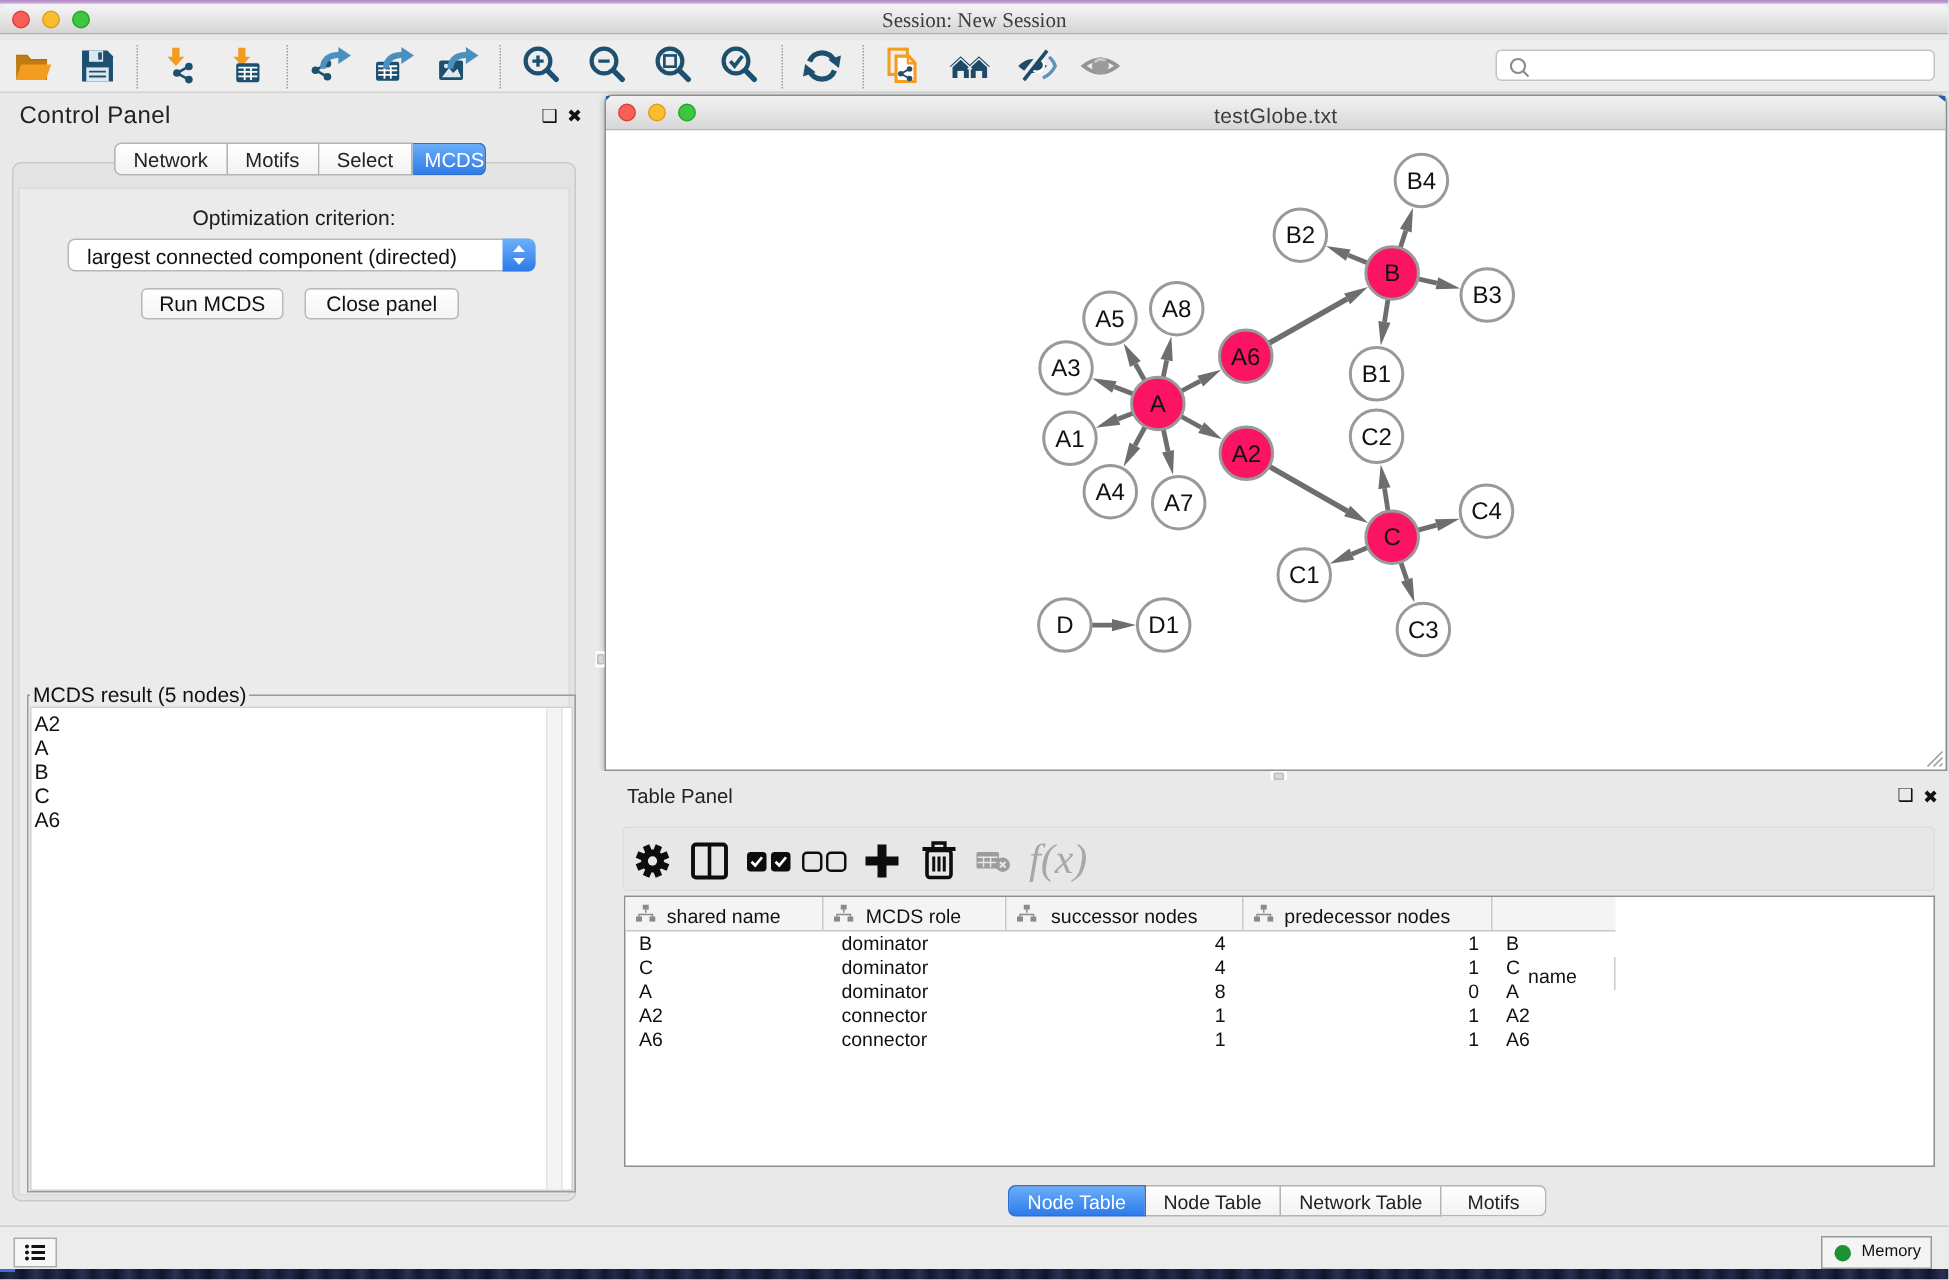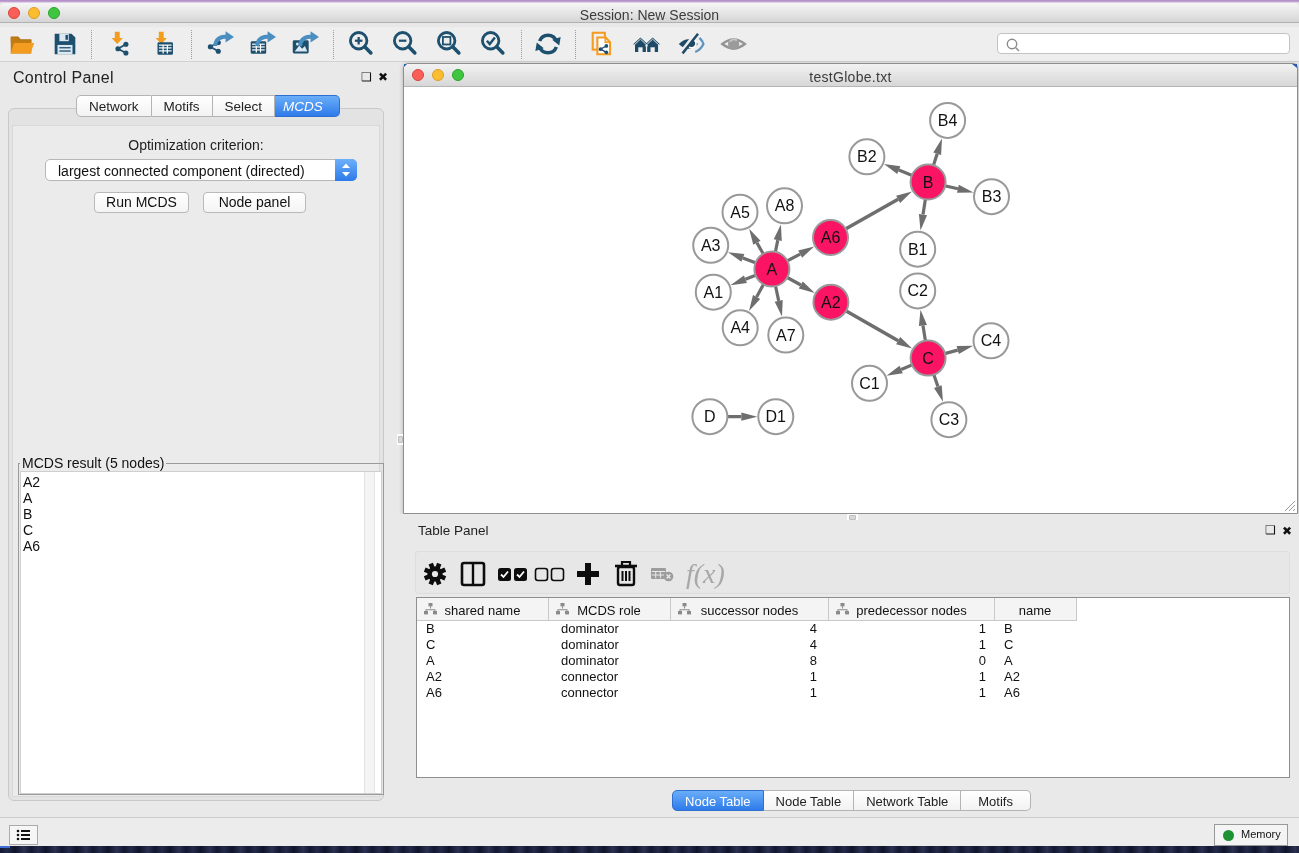--- a/index.html
+++ b/index.html
@@ -1,21 +1,21 @@
 <!DOCTYPE html>
 <html><head>
 <meta charset="utf-8">
 <style>
 * { margin:0; padding:0; box-sizing:border-box; }
 html,body { width:1299px; height:853px; overflow:hidden; }
 body { font-family:"Liberation Sans", sans-serif; position:relative; background:#e8e8e8; }
 .abs { position:absolute; }
 
 #wallpaper-top { left:0; top:0; width:1299px; height:3px; background:linear-gradient(#b18ac4 0%,#c4a5d4 60%,#f5f1f8 100%); }
-#titlebar { left:0; top:3px; width:1299px; height:20px; background:linear-gradient(#f6f6f6,#d5d5d5); border-bottom:1px solid #b0b0b0; border-radius:5px 5px 0 0; }
+#titlebar { left:0; top:3px; width:1299px; height:20px; background:linear-gradient(#f6f6f6,#d5d5d5); border-bottom:1px solid #b0b0b0; border-radius:5px 5px 0 0;font-family:Liberation Serif, serif; }
 .tl { position:absolute; width:12px; height:12px; border-radius:50%; top:4px; }
 .t1 { left:8px;  background:#f95f57; border:0.5px solid #d8443d; }
 .t2 { left:28px; background:#fbbd2e; border:0.5px solid #dd9e28; }
 .t3 { left:48px; background:#3ec640; border:0.5px solid #2aa32d; }
 #titlebar .title { position:absolute; width:100%; text-align:center; top:4px; font-size:14px; color:#3c3c3c; }
 #toolbar { left:0; top:27px; width:1299px; height:35px; background:#eeeeee; border-bottom:1px solid #d2d2d2; }
 .tsep { position:absolute; top:3px; height:29px; width:1px; border-left:1px dotted #9a9a9a; }
 .tbi { position:absolute; top:2px; width:30px; height:30px; }
 #searchbox { position:absolute; left:997px; top:6px; width:293px; height:21px; background:#ffffff; border:1px solid #c3c3c3; border-radius:4px; }
 
@@ -211,36 +211,36 @@
 </div>
 
 <div class="abs" id="cp">
   <div class="hdr">Control Panel</div>
   <div class="winbtns" style="left:361px; top:8px;">❑</div>
   <div class="winbtns" style="left:378px; top:8px;">✖</div>
   <div class="tabs" style="left:76px; top:33px;">
     <div class="tab first">Network</div>
       <div class="tab">Motifs</div>
       <div class="tab">Select</div>
-      <div class="tab last sel" style="padding-left:8px;padding-right:16px;font-style:italic;">MCDS</div>
+      <div class="tab last sel" style="padding-left:8px;padding-right:0;">MCDS</div>
   </div>
   <div id="cp-outer">
       <div id="cp-content">
     <div id="dropdown">
       <div class="txt">largest connected component (directed)</div>
       <div class="step">
         <svg width="22" height="22" viewBox="0 0 22 22">
               <path d="M7 9 L11 4.5 L15 9 Z" fill="#fff"></path>
               <path d="M7 13 L11 17.5 L15 13 Z" fill="#fff"></path>
             </svg>
       </div>
     </div>
     <div id="optlabel">Optimization criterion:</div>
     <div class="btn" style="left:81px; top:66px; width:95px;">Run MCDS</div>
-    <div class="btn" style="left:190px; top:66px; width:103px;">Node panel</div>
+    <div class="btn" style="left:190px; top:66px; width:103px;">Close panel</div>
     <div id="groupbox">
       <div class="glabel">MCDS result (5 nodes)</div>
       <div id="gb-list">
         <div class="item" style="margin-top:2px;">A2</div>
         <div class="item">A</div>
         <div class="item">B</div>
         <div class="item">C</div>
         <div class="item">A6</div>
       </div>
       <div id="gb-scroll"></div>
@@ -441,21 +441,21 @@
           </svg>successor nodes</div>
 <div class="th" style="left:412px;width:166px;"><svg width="13" height="12" viewBox="0 0 13 12" style="position:absolute;left:7px;top:5px">
             <g fill="#8a8a8a">
               <rect x="4.5" y="0" width="4" height="3.4"></rect>
               <rect x="0" y="8" width="4" height="3.4"></rect>
               <rect x="9" y="8" width="4" height="3.4"></rect>
               <path d="M6 3.4 L7 3.4 L7 5.5 L6 5.5 Z"></path>
               <path d="M1.5 8 L1.5 6.2 L11.5 6.2 L11.5 8 L10.5 8 L10.5 7.2 L2.5 7.2 L2.5 8 Z"></path>
             </g>
           </svg>predecessor nodes</div>
-<div class="th" style="left:577.5px;width:82px;">name</div>
+<div class="th" style="left:577.5px;width:82px;margin-top:40px;">name</div>
     </div>
     <div class="row" style="top:23px;">
         <div class="cell" style="left:9px;">B</div>
         <div class="cell" style="left:144px;">dominator</div>
         <div class="cell" style="left:300px;width:100px;text-align:right;">4</div>
         <div class="cell" style="left:470px;width:99px;text-align:right;">1</div>
         <div class="cell" style="left:587px;">B</div>
       </div>
 <div class="row" style="top:39px;">
         <div class="cell" style="left:9px;">C</div>

